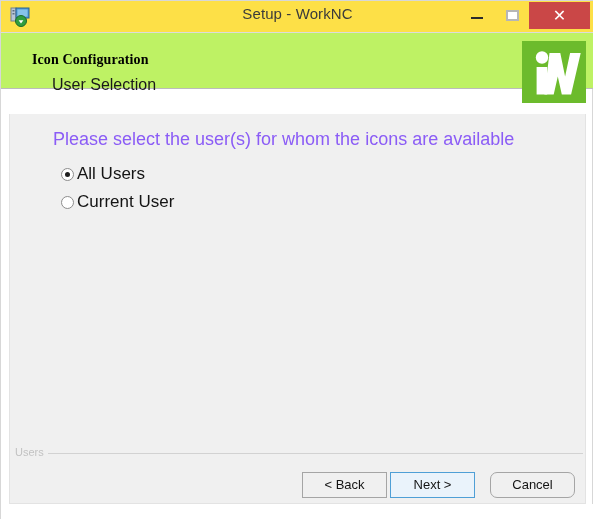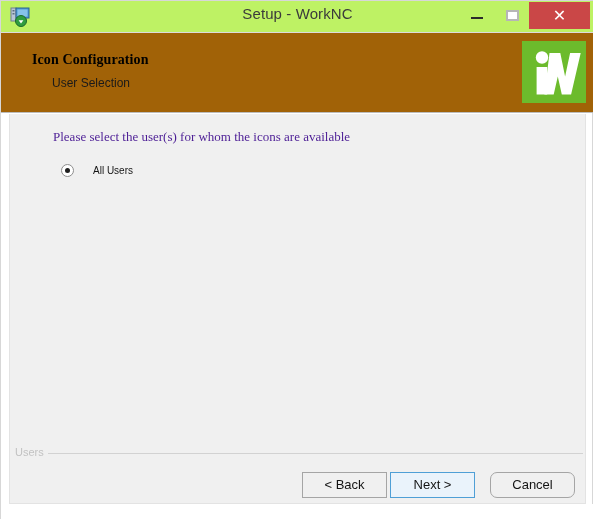--- a/index.html
+++ b/index.html
@@ -24,21 +24,21 @@
     box-sizing: border-box;
     border: 1px solid #d7d7d7;
   }
 
   
   .titlebar {
     position: absolute;
     left: 0; top: 0;
     width: 593px;
     height: 31px;
-    background: #bef264;
+    background: #fde047;
   }
   .title-icon {
     position: absolute;
     left: 9px; top: 5px;
     width: 22px; height: 22px;
   }
   .title-text {
     position: absolute;
     left: 0; top: 4px;
     width: 593px;
@@ -87,39 +87,39 @@
     line-height: 16px;
     font-family: "Liberation Sans", sans-serif;
     font-weight: 400;
   }
 
   
   .header {
     position: absolute;
     left: 0; top: 31px;
     width: 593px;
-    height: 81px;
-    background: #a16207;
+    height: 57px;
+    background: #bef264;
     border-top: 1px solid #dcdcdc;
     border-bottom: 1px solid #bcbcbc;
     box-sizing: border-box;
   }
   .header-title {
     position: absolute;
     left: 31px; top: 19px;
     font-size: 14px;
     font-weight: bold;
     color: #000000;
     font-family: "Liberation Serif", serif;
     letter-spacing: 0.1px;
   }
   .header-sub {
     position: absolute;
     left: 51px; top: 43px;
-    font-size: 12px;
+    font-size: 16px;
     color: #1a1a1a;
     font-family: "Liberation Sans", sans-serif;
   }
   .header-logo {
     position: absolute;
     left: 521px; top: 8px;
     width: 64px; height: 62px;
     background: #6cbb2c;
   }
 
@@ -139,23 +139,22 @@
     left: 0; top: 112px;
     width: 593px;
     height: 395px;
     background: #f0f0f0;
     z-index: -1;
   }
 
   .prompt {
     position: absolute;
     left: 43px; top: 15px;
-    font-size: 13px;
-    color: #4c1d95;
-    font-family: Liberation Serif, serif;
+    font-size: 18px;
+    color: #8b5cf6;
   }
 
   
   .radio-row {
     position: absolute;
     left: 51px;
     display: flex;
     align-items: center;
     cursor: default;
   }
@@ -174,22 +173,22 @@
     content: "";
     position: absolute;
     left: 50%; top: 50%;
     width: 5px; height: 5px;
     margin-left: -2.5px;
     margin-top: -2.5px;
     border-radius: 50%;
     background: #1f1f1f;
   }
   .radio-label {
-    margin-left: 19px;
-    font-size: 10px;
+    margin-left: 3px;
+    font-size: 17px;
     color: #141414;
   }
 
   
   .brand {
     position: absolute;
     left: 5px; top: 332px;
     font-size: 11px;
     color: #c2c2c2;
     background: #f0f0f0;
@@ -285,20 +284,24 @@
 
   <div class="body-panel">
 
     <div class="prompt">Please select the user(s) for whom the icons are available</div>
 
     <label class="radio-row radio-row-0">
       <span class="radio-mark checked"></span>
       <span class="radio-label">All Users</span>
     </label>
 
+    <label class="radio-row radio-row-1">
+      <span class="radio-mark"></span>
+      <span class="radio-label">Current User</span>
+    </label>
 
     <div class="brand-rule"></div>
     <div class="brand">Users</div>
   </div>
 
   <div class="btnbar"></div>
 
   <button class="dlg-btn back">&lt; Back</button>
   <button class="dlg-btn next">Next &gt;</button>
   <button class="dlg-btn cancel">Cancel</button>

